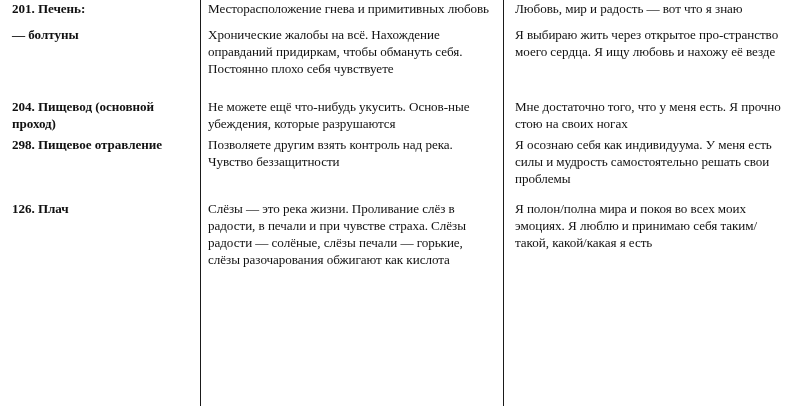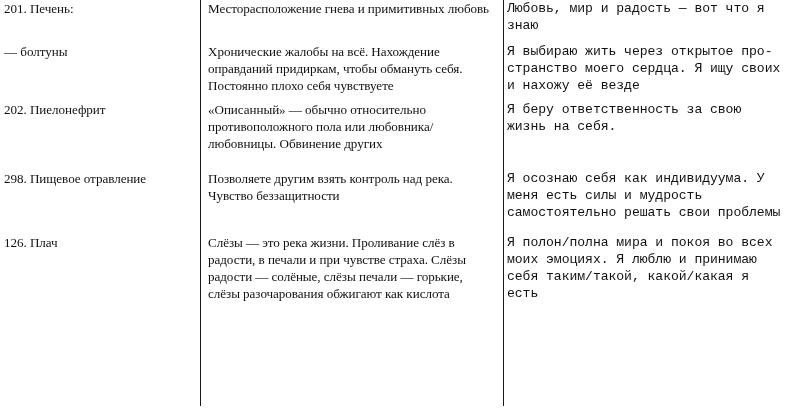--- a/index.html
+++ b/index.html
@@ -50,23 +50,23 @@
 
   .col-a { width: 200px; }
   .col-b { width: 303px; }
   .col-c { width: 287px; }
 
   .cell {
     font-size: 13.1px;
     line-height: 17px;
     letter-spacing: -0.05px;
   }
-  .cell-a { padding: 0 8px 0 4px; }
+  .cell-a { padding: 0 8px 0 12px; font-weight: bold; }
   .cell-b { padding: 0 6px 0 8px; }
-  .cell-c { padding: 0 4px 0 4px; font-family: Liberation Mono, monospace; }
+  .cell-c { padding: 0 4px 0 12px; }
 
   
   tr.row > td > .cell { padding-bottom: 0; }
   .sp-9  { height: 9px; }
   .sp-7  { height: 7px; }
   .sp-4  { height: 4px; }
   .sp-13 { height: 13px; }
 
   .spacer td { padding: 0; border: 0; font-size: 0; line-height: 0; }
 </style>
@@ -104,52 +104,52 @@
         </tr>
 
       <tr class="row">
         <td>
             <div class="cell cell-a">— болтуны</div>
           </td>
         <td>
             <div class="cell cell-b">Хронические жалобы на всё. Нахождение оправданий придиркам, чтобы обмануть себя. Постоянно плохо себя чувствуете</div>
           </td>
         <td>
-            <div class="cell cell-c">Я выбираю жить через открытое про-странство моего сердца. Я ищу своих и нахожу её везде</div>
-          </td>
-      </tr>
-      <tr class="spacer">
-          <td colspan="3">
-            <div class="sp-7"></div>
-          </td>
-        </tr>
-
-      <tr class="row">
-        <td>
-            <div class="cell cell-a">202. Пиелонефрит</div>
-          </td>
-        <td>
-            <div class="cell cell-b">«Описанный» — обычно относительно противоположного пола или любовника/любовницы. Обвинение других</div>
-          </td>
-        <td>
-            <div class="cell cell-c">Я беру ответственность за свою жизнь на себя.</div>
+            <div class="cell cell-c">Я выбираю жить через открытое про-странство моего сердца. Я ищу любовь и нахожу её везде</div>
           </td>
       </tr>
       <tr class="spacer">
           <td colspan="3">
             <div class="sp-7"></div>
           </td>
         </tr>
 
       <tr class="spacer">
           <td colspan="3">
             <div class="sp-7"></div>
           </td>
         </tr>
 
+      <tr class="spacer">
+          <td colspan="3">
+            <div class="sp-7"></div>
+          </td>
+        </tr>
+
+      <tr class="row">
+        <td>
+            <div class="cell cell-a">204. Пищевод (основной проход)</div>
+          </td>
+        <td>
+            <div class="cell cell-b">Не можете ещё что-нибудь укусить. Основ-ные убеждения, которые разрушаются</div>
+          </td>
+        <td>
+            <div class="cell cell-c">Мне достаточно того, что у меня есть. Я прочно стою на своих ногах</div>
+          </td>
+      </tr>
       <tr class="spacer">
           <td colspan="3">
             <div class="sp-4"></div>
           </td>
         </tr>
 
       <tr class="row">
         <td>
             <div class="cell cell-a">298. Пищевое отравление</div>
           </td>

